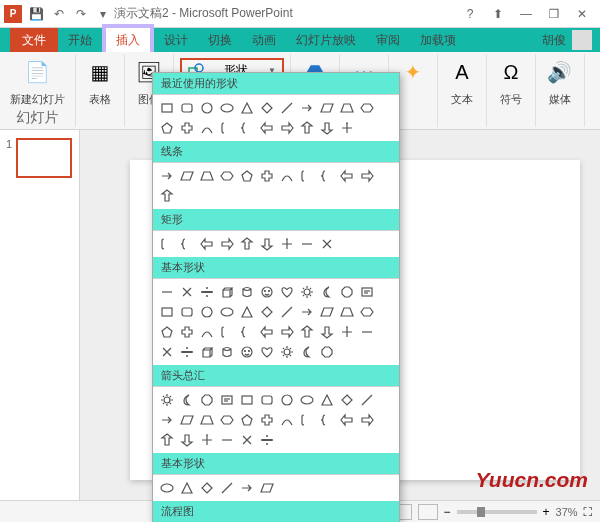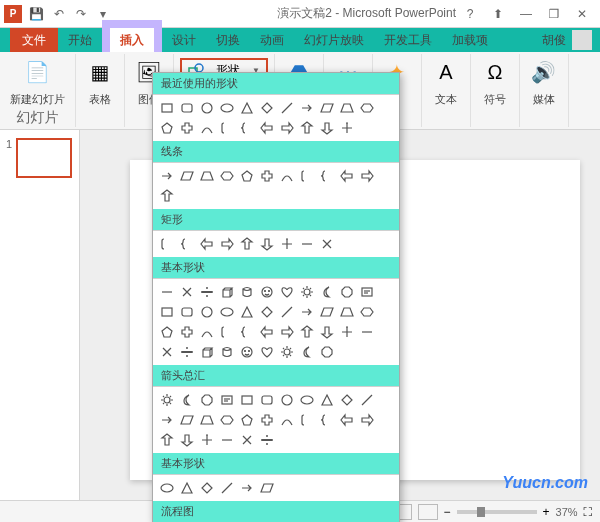--- a/index.html
+++ b/index.html
@@ -1,55 +1,55 @@
 <!DOCTYPE html>
 <html><head>
 <meta charset="utf-8">
 <style>
 *{box-sizing:border-box;margin:0;padding:0;font-family:"Microsoft YaHei","Segoe UI",sans-serif;font-size:12px}
 body{width:600px;height:522px;background:#fff;overflow:hidden;position:relative}
 .titlebar{height:28px;background:#fff;display:flex;align-items:center;padding:0 4px;border-bottom:1px solid #d4d4d4}
 .app-icon{width:18px;height:18px;background:#d24726;display:flex;align-items:center;justify-content:center;color:#fff;font-weight:bold;font-size:10px;margin-right:4px}
 .qat-btn{width:22px;height:22px;display:flex;align-items:center;justify-content:center;color:#666;cursor:pointer}
-.title-text{flex:1;text-align:right;color:#666;font-size:12px}
+.title-text{flex:1;text-align:left;color:#666;font-size:12px}
 .win-btn{width:28px;height:24px;display:flex;align-items:center;justify-content:center;color:#666;cursor:pointer}
 .ribbon-tabs{height:24px;background:#14b8a6;display:flex;align-items:center;padding-left:10px}
 .file-tab{background:#d24726;color:#fff;padding:4px 12px;cursor:pointer}
 .tab{padding:4px 10px;color:#444;cursor:pointer}
-.tab.active{border:8px solid #c4b5fd;background:#fff;color:#d24726;font-weight:700}
+.tab.active{border:4px solid #c4b5fd;background:#fff;color:#d24726;font-weight:400}
 .user-area{margin-left:auto;display:flex;align-items:center;padding-right:8px;color:#444}
 .user-avatar{width:20px;height:20px;background:#ddd;margin-left:6px}
 .ribbon{height:78px;background:#f5f5f5;border-bottom:1px solid #d4d4d4;display:flex;padding:2px 0;position:relative}
 .ribbon-group{display:flex;flex-direction:column;align-items:center;padding:2px 6px;border-right:1px solid #e0e0e0}
 .big-btn{display:flex;flex-direction:column;align-items:center;padding:2px 4px;cursor:pointer}
 .big-icon{width:28px;height:28px;display:flex;align-items:center;justify-content:center;font-size:20px}
 .btn-label{font-size:11px;color:#444;margin-top:6px}
 .group-label{font-size:14px;color:#666;margin-top:auto}
-.shapes-btn{border:2px solid #d24726;padding:2px 6px;display:flex;align-items:center;gap:12px;cursor:pointer}
+.shapes-btn{border:2px solid #d24726;padding:2px 6px;display:flex;align-items:center;gap:20px;cursor:pointer}
 .shapes-icon{width:16px;height:16px}
 .dropdown-arrow{font-size:8px;color:#666}
 .work-area{display:flex;height:370px}
 .slide-panel{width:80px;background:#fff;border-right:1px solid #d4d4d4;padding:8px 6px}
 .slide-thumb{display:flex;gap:4px;align-items:flex-start}
 .slide-num{font-size:11px;color:#666}
 .thumb{width:56px;height:40px;border:2px solid #d24726;background:#fff}
 .canvas{flex:1;background:#eee;position:relative}
 .slide-canvas{position:absolute;left:50px;top:30px;right:20px;bottom:20px;background:#fff;box-shadow:0 2px 6px rgba(0,0,0,.2)}
 .shapes-dropdown{position:absolute;left:152px;top:20px;width:248px;background:#fff;border:1px solid #aaa;box-shadow:2px 2px 8px rgba(0,0,0,.3);z-index:10;max-height:478px;overflow:hidden}
 .cat-header{background:#5eead4;padding:3px 8px;font-size:11px;color:#444;border-bottom:1px solid #d0d0d0}
 .shape-grid{display:flex;flex-wrap:wrap;padding:3px 4px;gap:0}
 .shape-item{width:20px;height:20px;display:flex;align-items:center;justify-content:center;cursor:pointer;color:#555;font-size:13px}
 .shape-item svg{width:14px;height:14px;stroke:#555;stroke-width:1.2;fill:none}
 .statusbar{position:absolute;bottom:0;left:0;right:0;height:22px;background:#f5f5f5;border-top:1px solid #d4d4d4;display:flex;align-items:center;padding:0 8px}
 .status-right{margin-left:auto;display:flex;align-items:center;gap:6px}
 .view-btn{width:20px;height:16px;border:1px solid #bbb;cursor:pointer}
 .zoom-slider{width:80px;height:4px;background:#ccc;position:relative}
 .zoom-thumb{position:absolute;left:20px;top:-3px;width:8px;height:10px;background:#888}
 .zoom-pct{font-size:11px;color:#666}
-.watermark{position:absolute;right:12px;bottom:30px;color:#3b82f6;font-size:16px;font-weight:bold;font-style:italic}
+.watermark{position:absolute;right:12px;bottom:30px;color:#b91c1c;font-size:21px;font-weight:bold;font-style:italic}
 </style>
 </head>
 <body>
 
 <div class="titlebar">
   <div class="app-icon">P</div>
   <div class="qat-btn">💾</div>
   <div class="qat-btn">↶</div>
   <div class="qat-btn">↷</div>
   <div class="qat-btn">▾</div>
@@ -62,21 +62,21 @@
 </div>
 
 <div class="ribbon-tabs">
   <div class="file-tab">文件</div>
   <div class="tab">开始</div>
   <div class="tab active">插入</div>
   <div class="tab">设计</div>
   <div class="tab">切换</div>
   <div class="tab">动画</div>
   <div class="tab">幻灯片放映</div>
-  <div class="tab">开发工具</div>
+  <div class="tab">审阅</div>
   <div class="tab">加载项</div>
   <div class="user-area">
     <span>胡俊</span>
     <div class="user-avatar"></div>
   </div>
 </div>
 
 <div class="ribbon">
   <div class="ribbon-group">
     <div class="big-btn">

